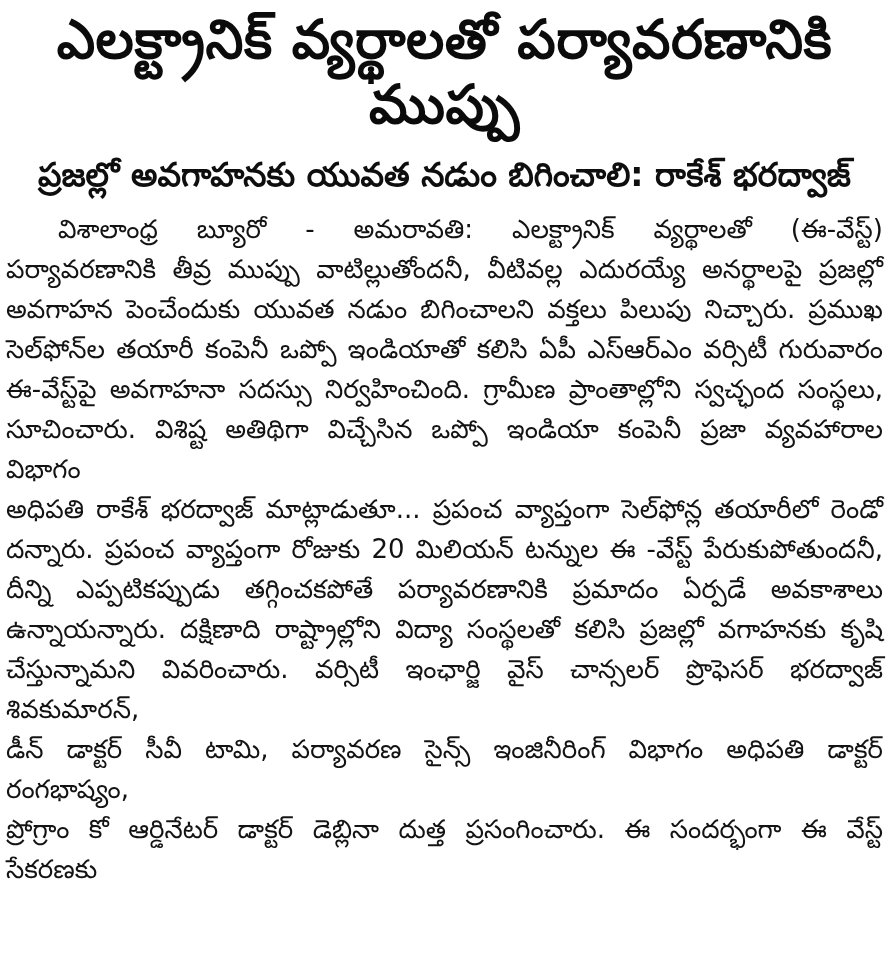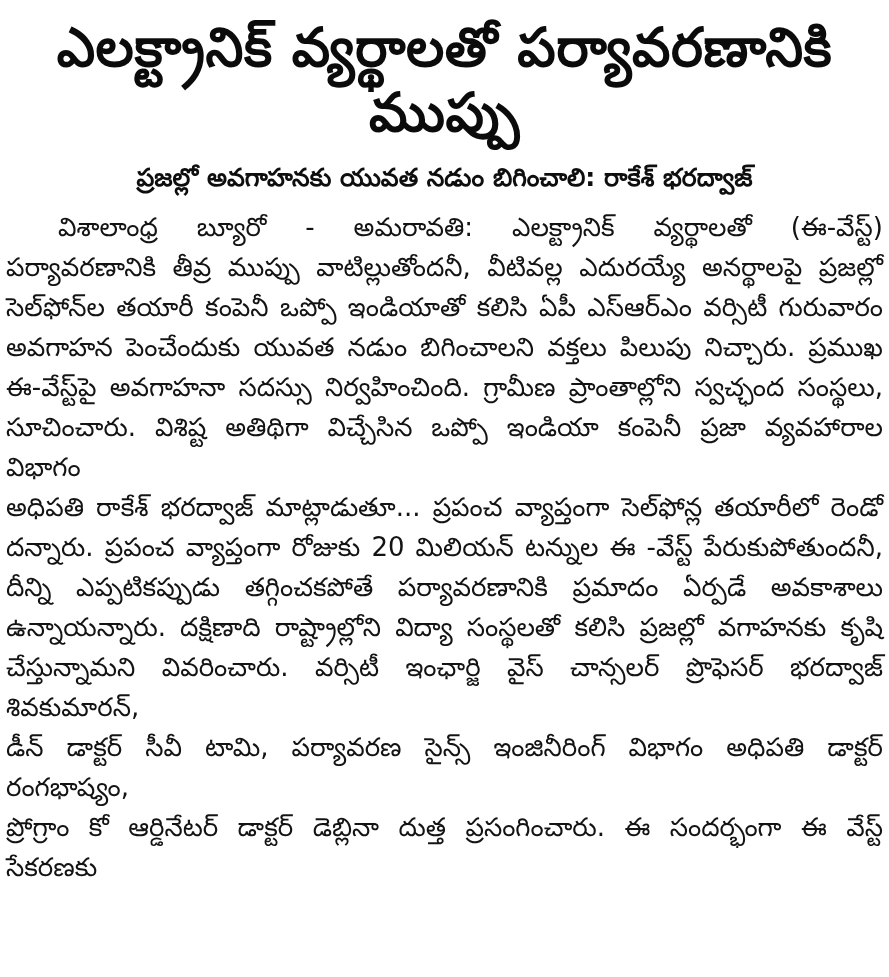--- a/index.html
+++ b/index.html
@@ -11,31 +11,31 @@
     width: 889px;
     height: 977px;
     overflow: hidden;
     color: #101010;
     font-family: "DejaVu Sans", sans-serif;
   }
   .article {
     padding: 8px 6px 0 6px;
   }
   .headline {
-    margin: 8px 4px 0 4px;
+    margin: 0 4px 0 4px;
     font-size: 54px;
     line-height: 1.2;
     font-weight: 700;
     text-align: center;
     letter-spacing: 0.5px;
     color: #0b0b0b;
   }
   .subheadline {
     margin: 16px 4px 0 4px;
-    font-size: 25px;
+    font-size: 33px;
     line-height: 1.25;
     font-weight: 700;
     text-align: center;
     color: #0e0e0e;
   }
   .body-text {
     margin-top: 14px;
     font-size: 26px;
     color: #131313;
   }
@@ -60,22 +60,22 @@
 
   <h2 class="subheadline">ప్రజల్లో అవగాహనకు యువత నడుం బిగించాలి: రాకేశ్ భరద్వాజ్</h2>
 
   <div class="body-text">
     <div class="line lead">
       <strong class="dateline">విశాలాంధ్ర బ్యూరో - అమరావతి:</strong>
       <span>ఎలక్ట్రానిక్ వ్యర్థాలతో (ఈ-వేస్ట్)</span>
     </div>
     <div id="body-lines">
         <div class="line">పర్యావరణానికి తీవ్ర ముప్పు వాటిల్లుతోందనీ, వీటివల్ల ఎదురయ్యే అనర్థాలపై ప్రజల్లో</div>
+        <div class="line">అవగాహన పెంచేందుకు యువత నడుం బిగించాలని వక్తలు పిలుపు నిచ్చారు. ప్రముఖ</div>
         <div class="line">సెల్‌ఫోన్‌ల తయారీ కంపెనీ ఒప్పో ఇండియాతో కలిసి ఏపీ ఎస్ఆర్ఎం వర్సిటీ గురువారం</div>
-        <div class="line">అవగాహన పెంచేందుకు యువత నడుం బిగించాలని వక్తలు పిలుపు నిచ్చారు. ప్రముఖ</div>
         <div class="line">ఈ-వేస్ట్‌పై అవగాహనా సదస్సు నిర్వహించింది.  గ్రామీణ ప్రాంతాల్లోని స్వచ్ఛంద సంస్థలు,</div>
         <div class="line">సూచించారు. విశిష్ట అతిథిగా విచ్చేసిన ఒప్పో ఇండియా కంపెనీ ప్రజా వ్యవహారాల విభాగం</div>
         <div class="line">అధిపతి రాకేశ్ భరద్వాజ్ మాట్లాడుతూ... ప్రపంచ వ్యాప్తంగా సెల్‌ఫోన్ల తయారీలో రెండో</div>
         <div class="line">దన్నారు. ప్రపంచ వ్యాప్తంగా రోజుకు 20 మిలియన్ టన్నుల ఈ -వేస్ట్ పేరుకుపోతుందనీ,</div>
         <div class="line">దీన్ని ఎప్పటికప్పుడు తగ్గించకపోతే పర్యావరణానికి ప్రమాదం ఏర్పడే అవకాశాలు</div>
         <div class="line">ఉన్నాయన్నారు. దక్షిణాది రాష్ట్రాల్లోని విద్యా సంస్థలతో కలిసి ప్రజల్లో వగాహనకు కృషి</div>
         <div class="line">చేస్తున్నామని వివరించారు. వర్సిటీ ఇంఛార్జి వైస్ చాన్సలర్ ప్రొఫెసర్ భరద్వాజ్ శివకుమారన్,</div>
         <div class="line">డీన్ డాక్టర్ సీవీ టామి, పర్యావరణ సైన్స్ ఇంజినీరింగ్ విభాగం అధిపతి డాక్టర్ రంగభాష్యం,</div>
         <div class="line">ప్రోగ్రాం కో ఆర్డినేటర్ డాక్టర్ డెబ్లినా దుత్త ప్రసంగించారు. ఈ సందర్భంగా ఈ వేస్ట్ సేకరణకు</div>
       </div>

